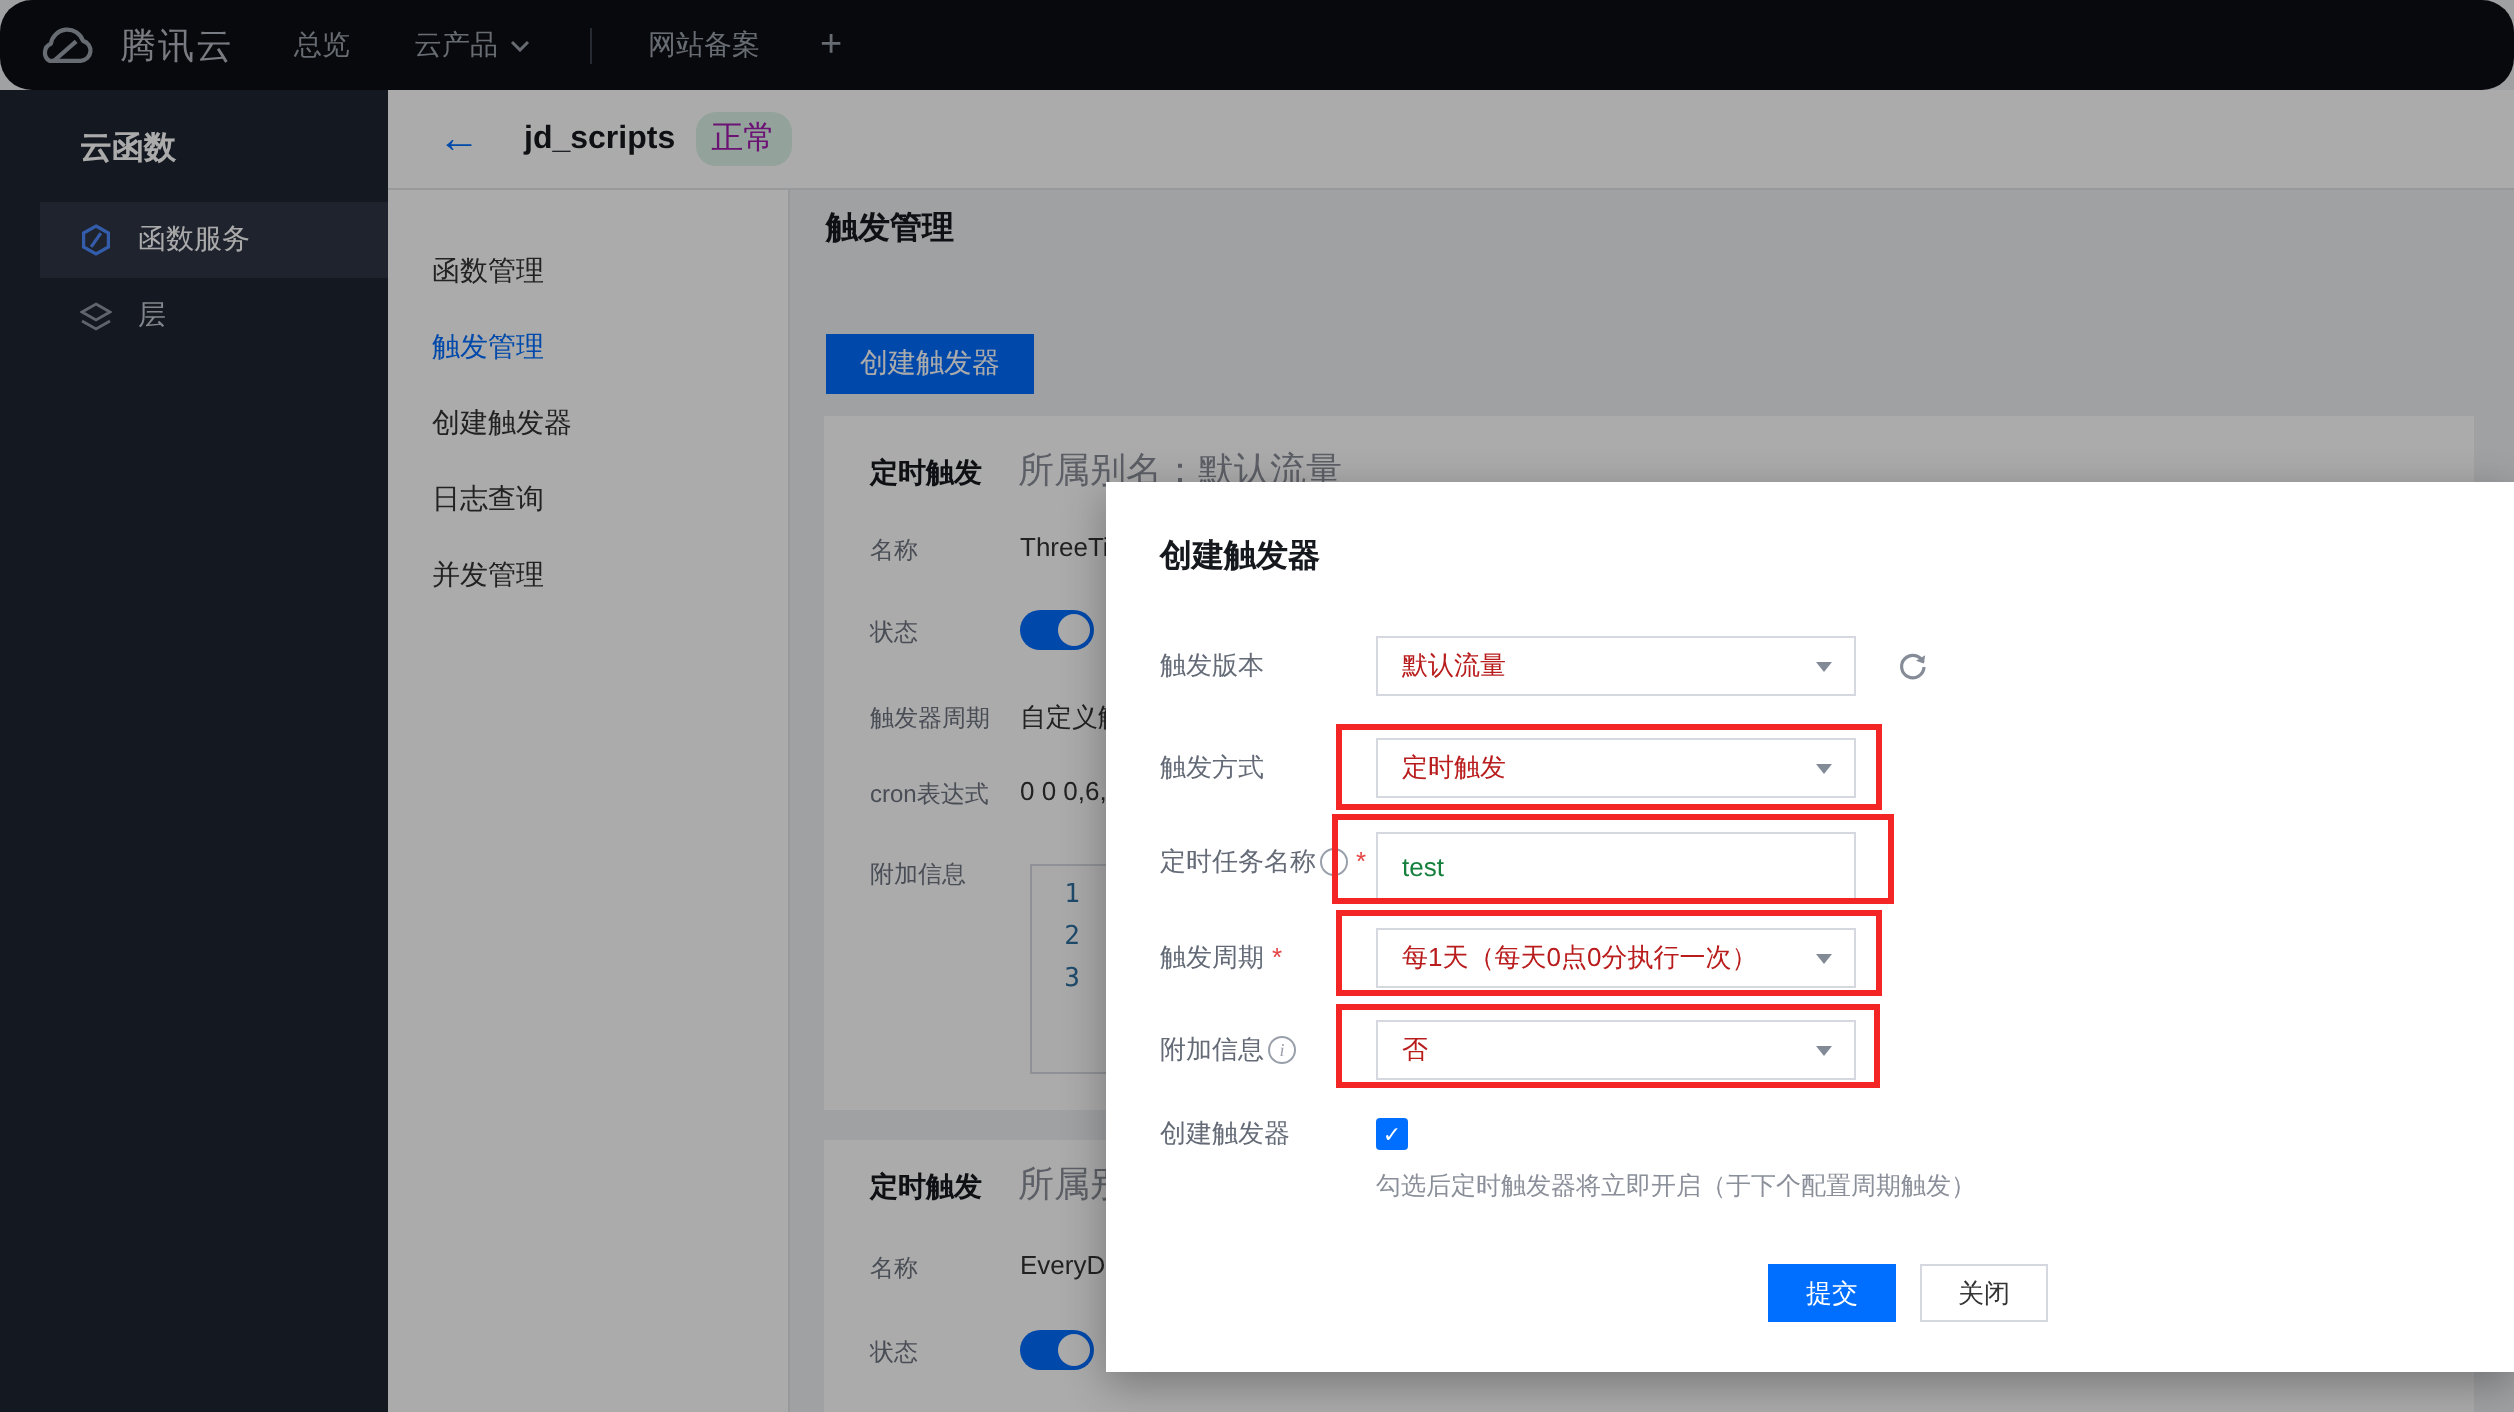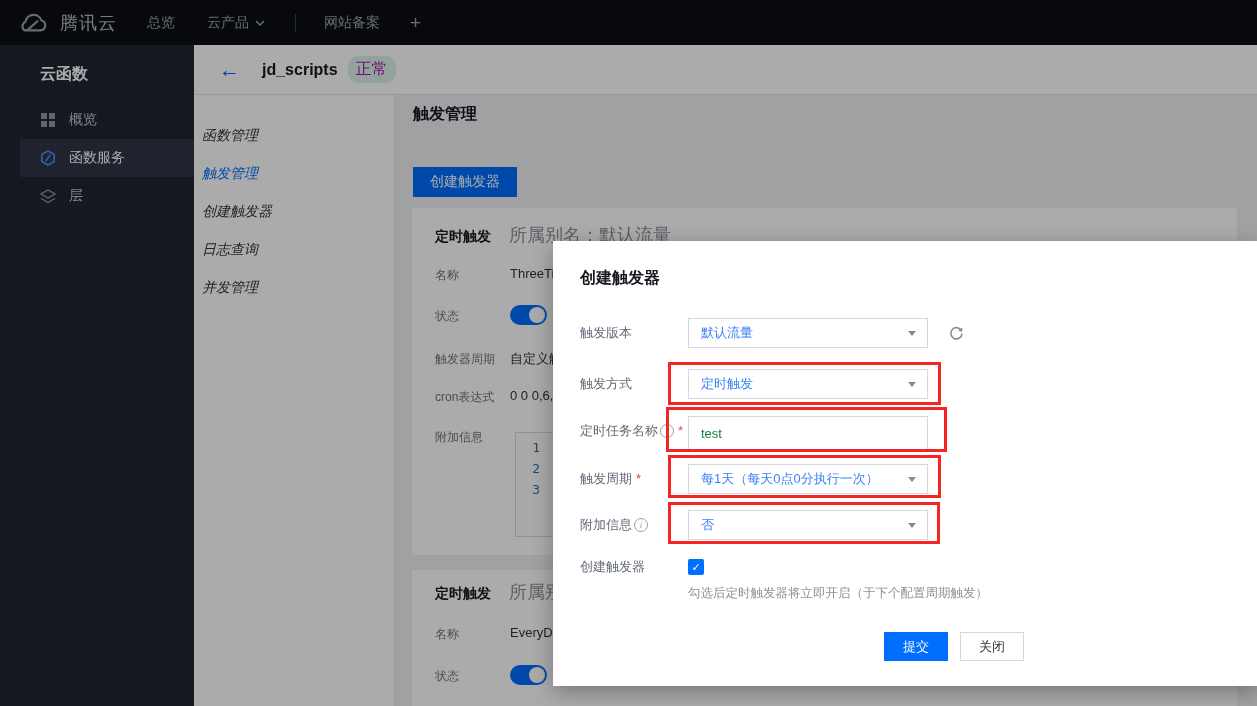--- a/index.html
+++ b/index.html
@@ -2,42 +2,42 @@
 <html><head>
 <meta charset="utf-8">
 <style>
   * { margin:0; padding:0; box-sizing:border-box; }
   html,body { width:1257px; height:706px; }
   body {
     position:relative; overflow:hidden; background:#eef0f4;
     font-family:"Liberation Sans","DejaVu Sans",sans-serif; font-size:14px; color:#333;
   }
   
-  .topnav { position:absolute; left:0; top:0; width:1257px; height:45px; background:#0c0e13; display:flex; align-items:center; z-index:10;}
+  .topnav { position:absolute; left:0; top:0; width:1257px; height:45px; background:#0c0e13; display:flex; align-items:center; z-index:10;border-radius:16px;}
   .brand { display:flex; align-items:center; gap:10px; margin-left:16px; color:#b4b8c1; font-size:18px; letter-spacing:1px; cursor:pointer;}
   .nav-item { color:#9aa0ab; font-size:14px; cursor:pointer; display:flex; align-items:center; gap:6px;}
   .nav-item.first { margin-left:30px; }
   .nav-item + .nav-item { margin-left:32px; }
   .nav-divider { width:1px; height:18px; background:#3a3f4a; margin-left:30px; }
   .nav-plus { color:#9aa0ab; font-size:19px; margin-left:30px; cursor:pointer;}
   .caret-svg { stroke:#9aa0ab; fill:none; stroke-width:1.5px; }
   
   .sidebar { position:absolute; left:0; top:45px; width:194px; bottom:0; background:#1e2430; z-index:10;padding-left:20px;}
   .sidebar-title { padding:19px 20px 16px 20px; color:#ffffff; font-size:16px; font-weight:bold; }
   .side-item { height:38px; display:flex; align-items:center; padding-left:20px; gap:13px; color:#c2c7d1; font-size:14px; cursor:pointer;}
   .side-item.selected { background:#2e3545; color:#fff; }
   .side-icon { width:16px; height:16px; display:flex; align-items:center; justify-content:center; }
   
   .fn-header { position:absolute; left:194px; top:45px; right:0; height:50px; background:#ffffff; border-bottom:1px solid #e3e4e8; display:flex; align-items:center; z-index:5;}
   .back-arrow { margin-left:25px; color:#006eff; font-size:21px; font-weight:bold; cursor:pointer; line-height:1;}
   .fn-name { margin-left:22px; font-size:16px; font-weight:bold; color:#15181d; }
   .fn-badge { margin-left:10px; background:#dcf2e6; color:#a21caf; font-size:16px; padding:3px 8px; border-radius:10px; }
   
   .subnav { position:absolute; left:194px; top:95px; width:201px; bottom:0; background:#ffffff; border-right:1px solid #e3e4e8; padding-top:21px; z-index:5;}
-  .subnav-item { height:38px; line-height:38px; padding-left:8px; font-size:14px; color:#333; cursor:pointer;font-style:italic; }
+  .subnav-item { height:38px; line-height:38px; padding-left:22px; font-size:14px; color:#333; cursor:pointer; }
   .subnav-item.selected { color:#006eff; }
   
   .main { position:absolute; left:395px; top:95px; right:0; bottom:0; background:#eef0f4; }
   .main-title { position:absolute; left:18px; top:9px; font-size:16px; font-weight:bold; color:#15181d; }
   .create-btn { position:absolute; left:18px; top:72px; width:104px; height:30px; background:#006eff; color:#fff; font-size:14px; border:none; cursor:pointer; }
   .card { position:absolute; left:17px; right:20px; background:#ffffff; }
   .card1 { top:113px; height:347px; }
   .card2 { top:475px; height:235px; }
   .card-header { position:absolute; left:23px; display:flex; align-items:baseline; gap:18px; }
   .card-type { font-size:14px; font-weight:bold; color:#15181d; }
@@ -48,21 +48,21 @@
   .toggle::after { content:""; position:absolute; right:2px; top:2px; width:16px; height:16px; border-radius:50%; background:#fff; }
   .code-box { position:absolute; left:103px; top:224px; width:480px; height:105px; border:1px solid #d5d9e0; background:#fdfdfe; display:flex; }
   .code-gutter { width:30px; padding:4px 6px 0 0; text-align:right; color:#2f6f9f; font-size:13px; line-height:21px; font-family:"DejaVu Sans Mono","Liberation Mono",monospace; }
   
   .overlay { position:absolute; inset:0; background:rgba(0,0,0,0.33); z-index:40; }
   .modal { position:absolute; left:553px; top:241px; width:704px; height:445px; background:#ffffff; z-index:50; box-shadow:0 6px 20px rgba(0,0,0,0.30); }
   .modal-title { position:absolute; left:27px; top:27px; font-size:16px; font-weight:bold; color:#15181d; }
   .mrow-label { position:absolute; left:27px; height:30px; line-height:30px; font-size:13px; color:#646b77; display:flex; align-items:center; }
   .req-star { color:#e54545; margin-left:4px; font-size:13px; }
   .info-i { display:inline-flex; align-items:center; justify-content:center; width:14px; height:14px; border:1px solid #9aa0ab; border-radius:50%; color:#9aa0ab; font-size:9px; font-style:italic; margin-left:2px; font-family:"Liberation Serif",serif; }
-  .mselect { position:absolute; left:135px; width:240px; height:30px; border:1px solid #d5d8de; background:#fff; display:flex; align-items:center; padding:0 26px 0 12px; font-size:13px; color:#3b82f6; cursor:pointer; }
+  .mselect { position:absolute; left:135px; width:240px; height:30px; border:1px solid #d5d8de; background:#fff; display:flex; align-items:center; padding:0 26px 0 12px; font-size:13px; color:#b91c1c; cursor:pointer; }
   .mselect .sel-caret { position:absolute; right:11px; top:12px; width:0; height:0; border-left:4px solid transparent; border-right:4px solid transparent; border-top:5px solid #828a96; }
   .minput { position:absolute; left:135px; width:240px; height:30px; border:1px solid #d5d8de; padding:16px 12px; font-size:13px; color:#15803d; font-family:Liberation Sans, sans-serif; }
   .refresh-btn { position:absolute; left:388px; top:77px; width:30px; height:30px; display:flex; align-items:center; justify-content:center; cursor:pointer; }
   .mcheckbox { position:absolute; left:135px; top:318px; width:16px; height:16px; background:#006eff; border-radius:2px; color:#fff; font-size:11px; display:flex; align-items:center; justify-content:center; cursor:pointer; }
   .mhint { position:absolute; left:135px; top:344px; font-size:12.5px; color:#8a8f99; }
   .btn { position:absolute; top:391px; width:64px; height:29px; font-size:13px; display:flex; align-items:center; justify-content:center; cursor:pointer; }
   .btn-submit { left:331px; background:#006eff; color:#fff; border:1px solid #006eff; }
   .btn-close { left:407px; background:#fff; color:#333; border:1px solid #d5d8de; }
   
   .redbox { position:absolute; border:3px solid #f42525; z-index:60; pointer-events:none; }
@@ -95,31 +95,20 @@
   </span>
   <span class="nav-divider"></span>
   <span class="nav-item" style="margin-left:28px">
       <span>网站备案</span>
     </span>
   <span class="nav-plus">+</span>
 </div>
 
 <div class="sidebar">
   <div class="sidebar-title">云函数</div>
-  <div class="side-item">
-    <span class="side-icon">
-      <svg width="14" height="14" viewBox="0 0 14 14">
-          <rect x="0" y="0" width="6" height="6" fill="#8f96a3"></rect>
-          <rect x="8" y="0" width="6" height="6" fill="#8f96a3"></rect>
-          <rect x="0" y="8" width="6" height="6" fill="#8f96a3"></rect>
-          <rect x="8" y="8" width="6" height="6" fill="#8f96a3"></rect>
-        </svg>
-    </span>
-    <span>概览</span>
-  </div>
   <div class="side-item selected">
     <span class="side-icon">
       <svg width="16" height="16" viewBox="0 0 16 16">
           <polygon points="8,1 14.2,4.5 14.2,11.5 8,15 1.8,11.5 1.8,4.5" fill="none" stroke="#4d8bff" stroke-width="1.6"></polygon>
           <line x1="10.4" y1="4.6" x2="5.6" y2="11.4" stroke="#4d8bff" stroke-width="1.6"></line>
         </svg>
     </span>
     <span>函数服务</span>
   </div>
   <div class="side-item">

